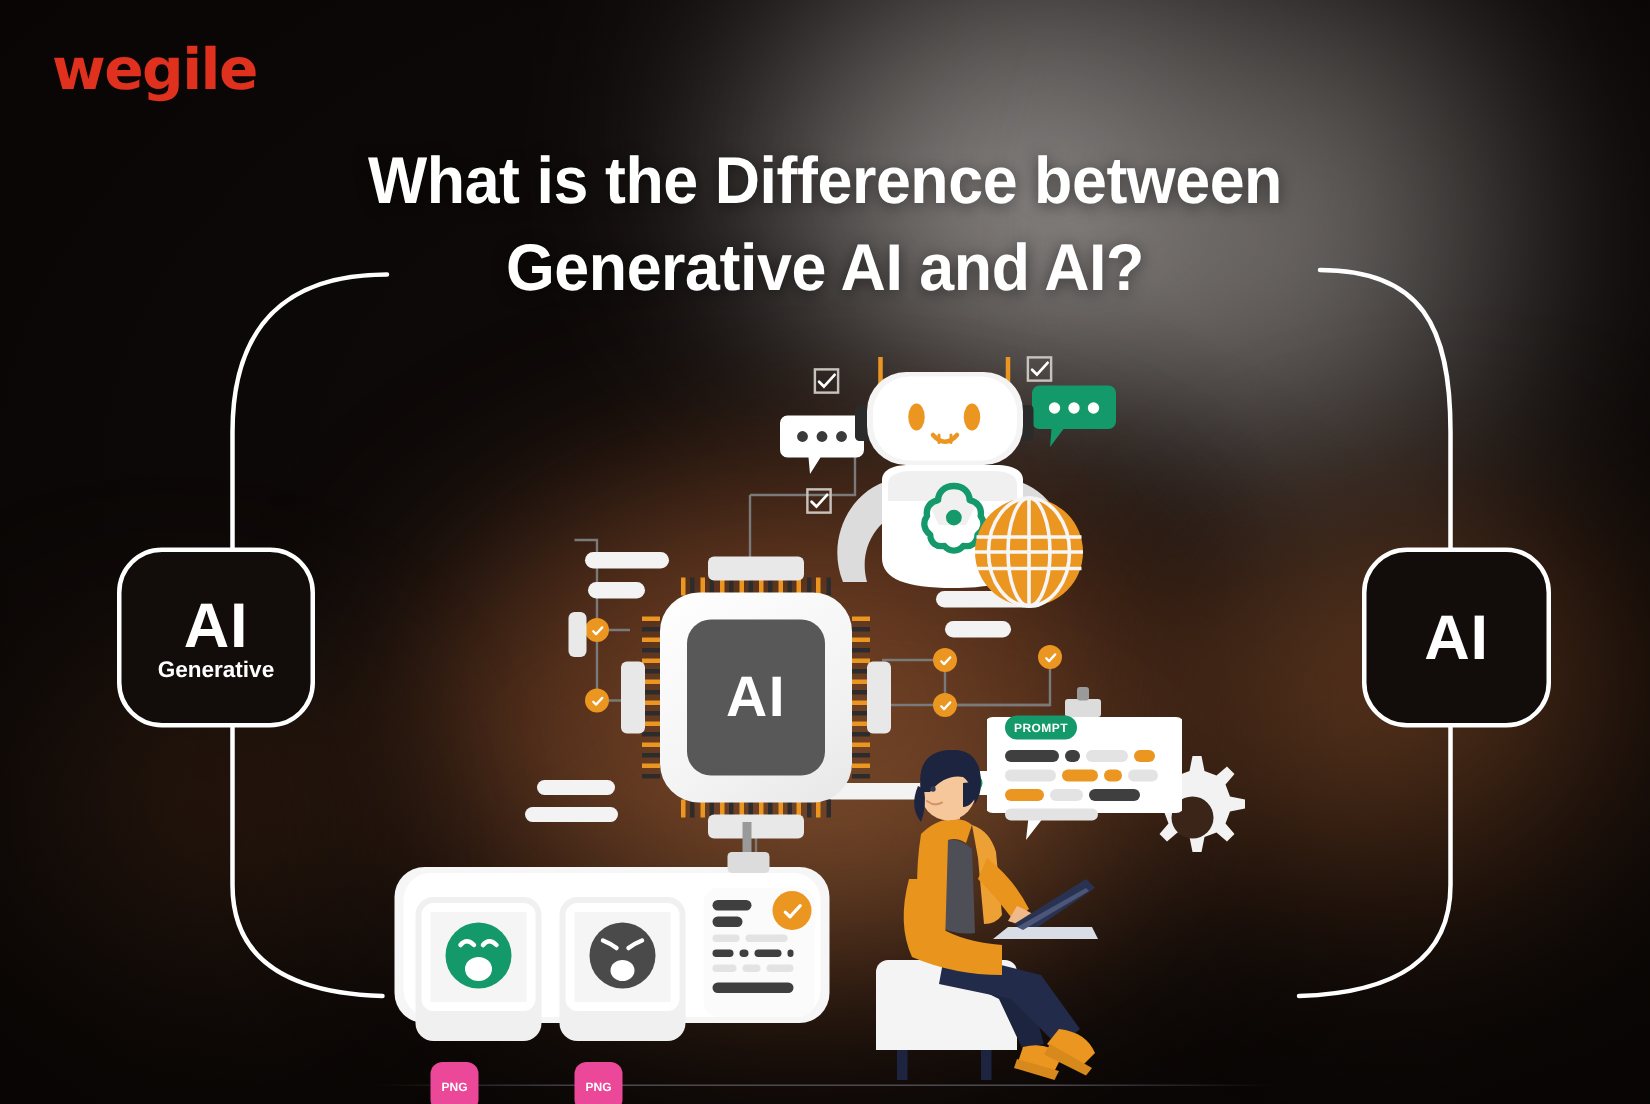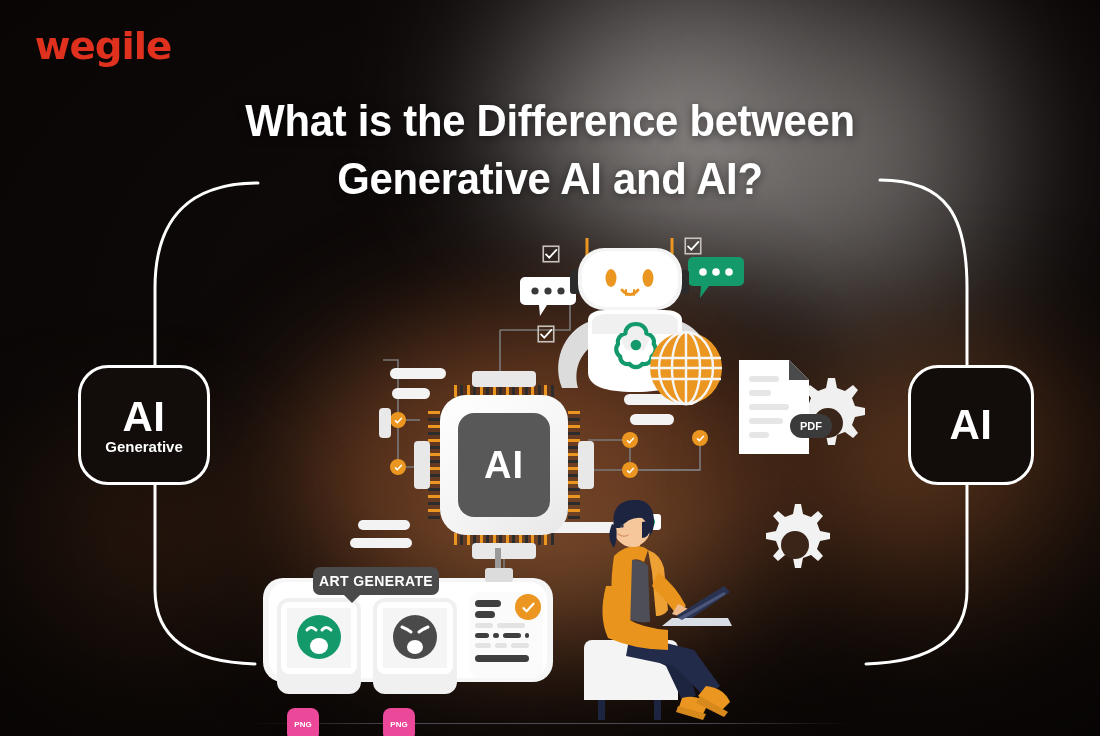--- a/index.html
+++ b/index.html
@@ -407,47 +407,45 @@
       <div class="pin" style="height:3px;width:12px;"></div>
         <div class="pin dk" style="height:3px;width:12px;"></div>
       <div class="pin" style="height:3px;width:12px;"></div>
         <div class="pin dk" style="height:3px;width:12px;"></div>
     </div>
     <div class="il" style="left:150px;top:56px;width:16px;height:48px;background:#e8e8e8;border-radius:4px;"></div>
     <div class="chip-body"></div>
     <div class="chip-core nosel">AI</div>
   </div>
 
-  <div class="il" id="pdf-group">
-    <svg style="position:absolute;left:48px;top:14px;width:90px;height:100px;" viewBox="0 0 90 100">
-      <g fill="#f0f0f0">
-        <path d="M45 6 l7 0 2 10 8 3 8-6 5 5 -6 8 3 8 10 2 0 7 -10 2 -3 8 6 8 -5 5 -8-6 -8 3 -2 10 -7 0 -2-10 -8-3 -8 6 -5-5 6-8 -3-8 -10-2 0-7 10-2 3-8 -6-8 5-5 8 6 8-3 Z"></path>
-      </g>
-      <circle cx="45" cy="51" r="15" fill="#2a1b14" opacity="0"></circle>
-      <circle cx="45" cy="51" r="15" fill="#3a251a"></circle>
-      <circle cx="45" cy="51" r="15" fill="none" stroke="#f0f0f0" stroke-width="0"></circle>
-    </svg>
-    <svg style="position:absolute;left:0px;top:0px;width:78px;height:98px;" viewBox="0 0 78 98">
-      <path d="M4 2 h50 l20 20 v74 H4 Z" fill="#ffffff"></path>
-      <path d="M54 2 l20 20 h-20 Z" fill="#4a4a4a"></path>
-      <g fill="#e6e6e6">
-        <rect x="14" y="18" width="30" height="6" rx="3"></rect>
-        <rect x="14" y="32" width="22" height="6" rx="3"></rect>
-        <rect x="14" y="46" width="40" height="6" rx="3"></rect>
-        <rect x="14" y="60" width="34" height="6" rx="3"></rect>
-        <rect x="14" y="74" width="20" height="6" rx="3"></rect>
-      </g>
-    </svg>
-    <div id="pdf-pill" class="nosel">PDF</div>
-  </div>
 
   <svg class="il" style="left:752px;top:500px;width:86px;height:90px;" viewBox="0 0 86 90">
     <path d="M43 4 l6 0 2 10 8 3 7-6 5 5 -6 7 3 8 10 2 0 6 -10 2 -3 8 6 7 -5 5 -7-6 -8 3 -2 10 -6 0 -2-10 -8-3 -7 6 -5-5 6-7 -3-8 -10-2 0-6 10-2 3-8 -6-7 5-5 7 6 8-3 Z" fill="#f2f2f2"></path>
     <circle cx="43" cy="45" r="14" fill="#3b2418"></circle>
   </svg>
+  <div class="il" id="prompt-card">
+    <svg style="position:absolute;left:-4px;top:-12px;width:130px;height:108px;" viewBox="0 0 130 108">
+      <path d="M4 20 h122 a6 6 0 0 1 6 6 v52 a6 6 0 0 1 -6 6 H40 l-14 18 2-18 H4 a6 6 0 0 1 -6-6 V26 a6 6 0 0 1 6-6 Z" fill="#ffffff"></path>
+      <rect x="52" y="8" width="24" height="12" rx="2" fill="#dcdcdc"></rect>
+      <rect x="60" y="0" width="8" height="9" rx="2" fill="#9a9a9a"></rect>
+    </svg>
+    <div id="prompt-badge" class="nosel">PROMPT</div>
+    <div class="dbar" style="position:absolute;left:8px;top:30px;width:36px;height:8px;"></div>
+    <div class="dbar" style="position:absolute;left:48px;top:30px;width:10px;height:8px;border-radius:5px;"></div>
+    <div class="gbar" style="position:absolute;left:62px;top:30px;width:28px;height:8px;"></div>
+    <div class="obar" style="position:absolute;left:94px;top:30px;width:14px;height:8px;border-radius:5px;"></div>
+    <div class="gbar" style="position:absolute;left:8px;top:43px;width:34px;height:8px;"></div>
+    <div class="obar" style="position:absolute;left:46px;top:43px;width:24px;height:8px;"></div>
+    <div class="obar" style="position:absolute;left:74px;top:43px;width:12px;height:8px;"></div>
+    <div class="gbar" style="position:absolute;left:90px;top:43px;width:20px;height:8px;"></div>
+    <div class="obar" style="position:absolute;left:8px;top:56px;width:26px;height:8px;"></div>
+    <div class="gbar" style="position:absolute;left:38px;top:56px;width:22px;height:8px;"></div>
+    <div class="dbar" style="position:absolute;left:64px;top:56px;width:34px;height:8px;"></div>
+    <div class="gbar" style="position:absolute;left:8px;top:69px;width:62px;height:8px;"></div>
+  </div>
 
   <svg class="il" style="left:636px;top:513px;width:26px;height:24px;" viewBox="0 0 26 24">
     <path d="M4 1h18a3 3 0 0 1 3 3v10a3 3 0 0 1-3 3h-8l-6 6 1-6H4a3 3 0 0 1-3-3V4a3 3 0 0 1 3-3z" fill="#ffffff"></path>
     <circle cx="13" cy="9" r="6" fill="#14996b"></circle>
     <path d="M10 9.2l2.2 2.2L16.2 7" fill="none" stroke="#fff" stroke-width="1.8" stroke-linecap="round"></path>
   </svg>
 
   <div class="il" id="art-group">
 
     <div class="il" style="left:0px;top:20px;width:290px;height:104px;background:#f6f6f6;border-radius:20px;"></div>
@@ -491,21 +489,20 @@
       <div class="gbar" style="position:absolute;left:26px;top:51px;width:12px;height:5px;"></div>
       <div class="gbar" style="position:absolute;left:42px;top:51px;width:18px;height:5px;"></div>
       <div class="dbar" style="position:absolute;left:6px;top:63px;width:54px;height:7px;border-radius:4px;"></div>
     </div>
     <div class="il" style="left:252px;top:36px;width:26px;height:26px;border-radius:50%;background:#eb9620;display:flex;align-items:center;justify-content:center;">
       <svg viewBox="0 0 24 24" style="width:15px;height:15px;">
           <path d="M4 13l5 5L20 6" fill="none" stroke="#fff" stroke-width="3.4" stroke-linecap="round" stroke-linejoin="round"></path>
         </svg>
     </div>
 
-    <div id="art-badge" class="nosel">ART GENERATE</div>
   </div>
 
   <svg class="il" id="woman" viewBox="0 0 180 225">
 
     <rect x="20" y="198" width="7" height="22" fill="#1d2440"></rect>
     <rect x="76" y="198" width="7" height="22" fill="#1d2440"></rect>
     <path d="M14 140 h78 a8 8 0 0 1 8 8 v52 H6 v-52 a8 8 0 0 1 8 -8 Z" fill="#f4f4f4"></path>
 
     <path d="M58 130 L108 160 L118 196 L104 200 L88 166 L52 148 Z" fill="#1d2440"></path>
     <path d="M104 198 q16 -4 26 6 l-6 12 -24 -6 Z" fill="#eb9620"></path>

